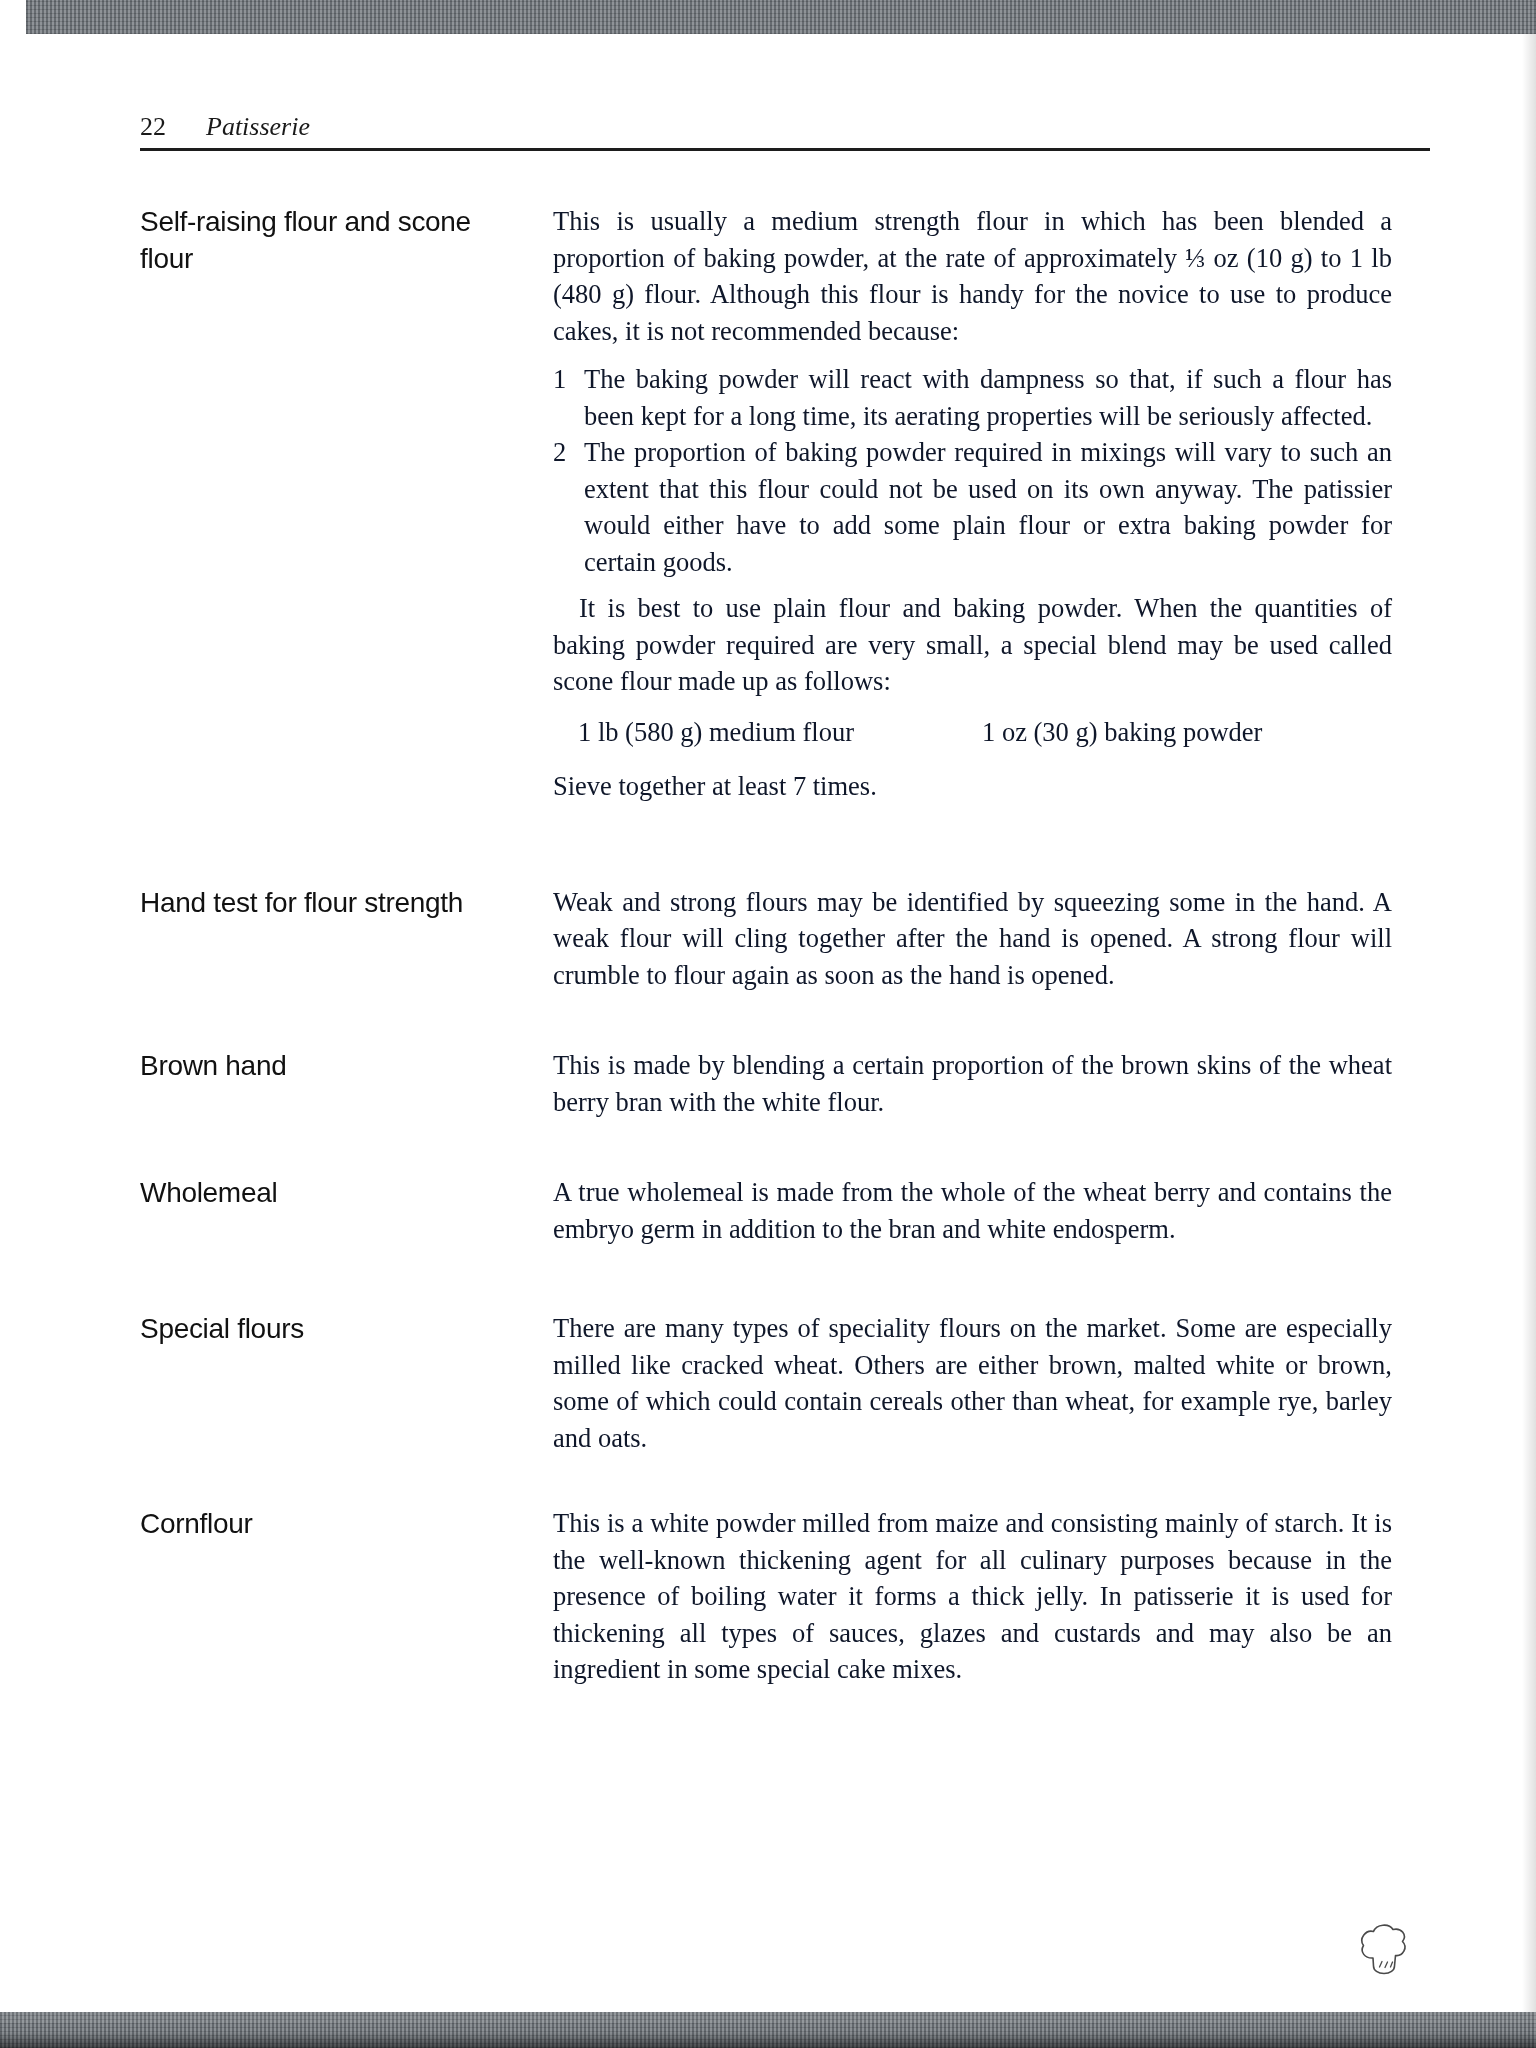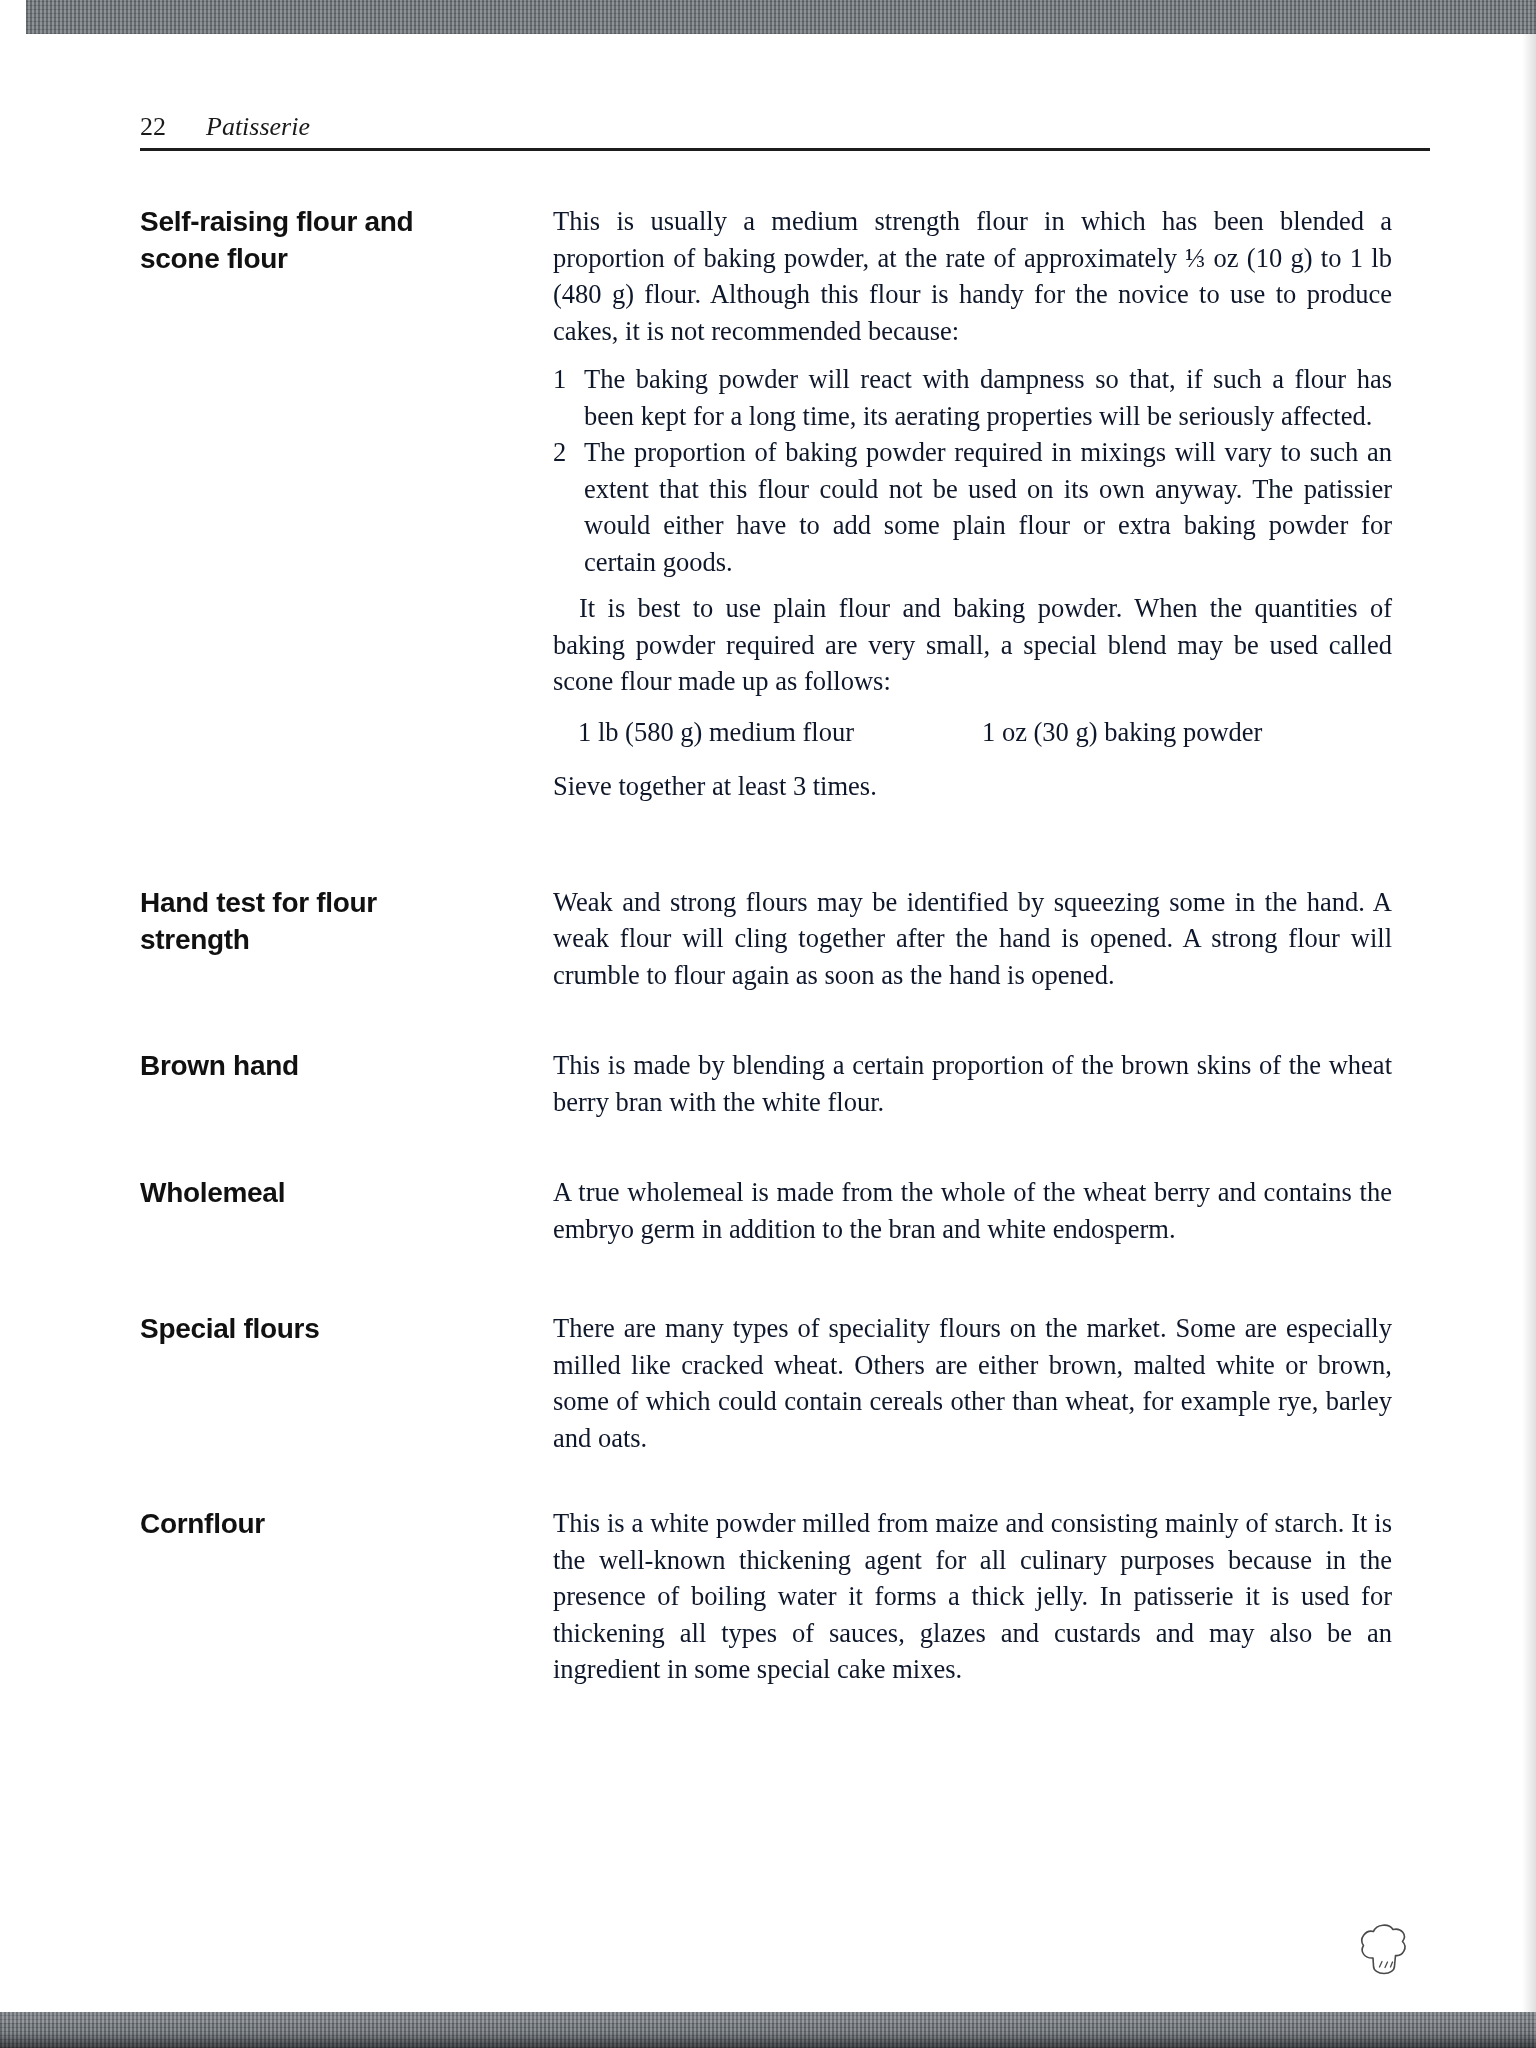--- a/index.html
+++ b/index.html
@@ -47,21 +47,21 @@
   .section{
     display:grid;grid-template-columns:413px 839px;
     margin-bottom:54px;
   }
   .section:nth-child(1){margin-bottom:79px;}
   .section:nth-child(4){margin-bottom:63px;}
   .section:nth-child(5){margin-bottom:49px;}
   .sec-heading{
     margin:0;padding-right:60px;
     font-family:"Liberation Sans", sans-serif;
-    font-size:28px;font-weight:700;line-height:37px;
+    font-size:28px;font-weight:400;line-height:37px;
     letter-spacing:-0.3px;color:#111;
   }
   .sec-body{
     font-size:26.5px;line-height:36.5px;color:#0f172a;
   }
   .para{margin:0;text-align:justify;}
   .para.indent{text-indent:26px;}
   .block-paragraph + .block-numbered_list{margin-top:12px;}
   .block-numbered_list + .block-paragraph{margin-top:10px;}
   .nlist{margin:0;}
@@ -100,21 +100,21 @@
             <div class="nitem">
               <span class="nnum">2</span>
               <span class="ntext">The proportion of baking powder required in mixings will vary to such an extent that this flour could not be used on its own anyway. The patissier would either have to add some plain flour or extra baking powder for certain goods.</span>
             </div>
           </div>
           <p class="para block-paragraph indent">It is best to use plain flour and baking powder. When the quantities of baking powder required are very small, a special blend may be used called scone flour made up as follows:</p>
           <div class="recipe block-recipe_row">
             <span class="rleft">1 lb (580 g) medium flour</span>
             <span class="rright">1 oz (30 g) baking powder</span>
           </div>
-          <p class="para block-paragraph">Sieve together at least 3 times.</p>
+          <p class="para block-paragraph">Sieve together at least 7 times.</p>
         </div>
       </section>
       <section class="section">
         <h2 class="sec-heading">Hand test for flour strength</h2>
         <div class="sec-body">
           <p class="para block-paragraph">Weak and strong flours may be identified by squeezing some in the hand. A weak flour will cling together after the hand is opened. A strong flour will crumble to flour again as soon as the hand is opened.</p>
         </div>
       </section>
       <section class="section">
         <h2 class="sec-heading">Brown hand</h2>

